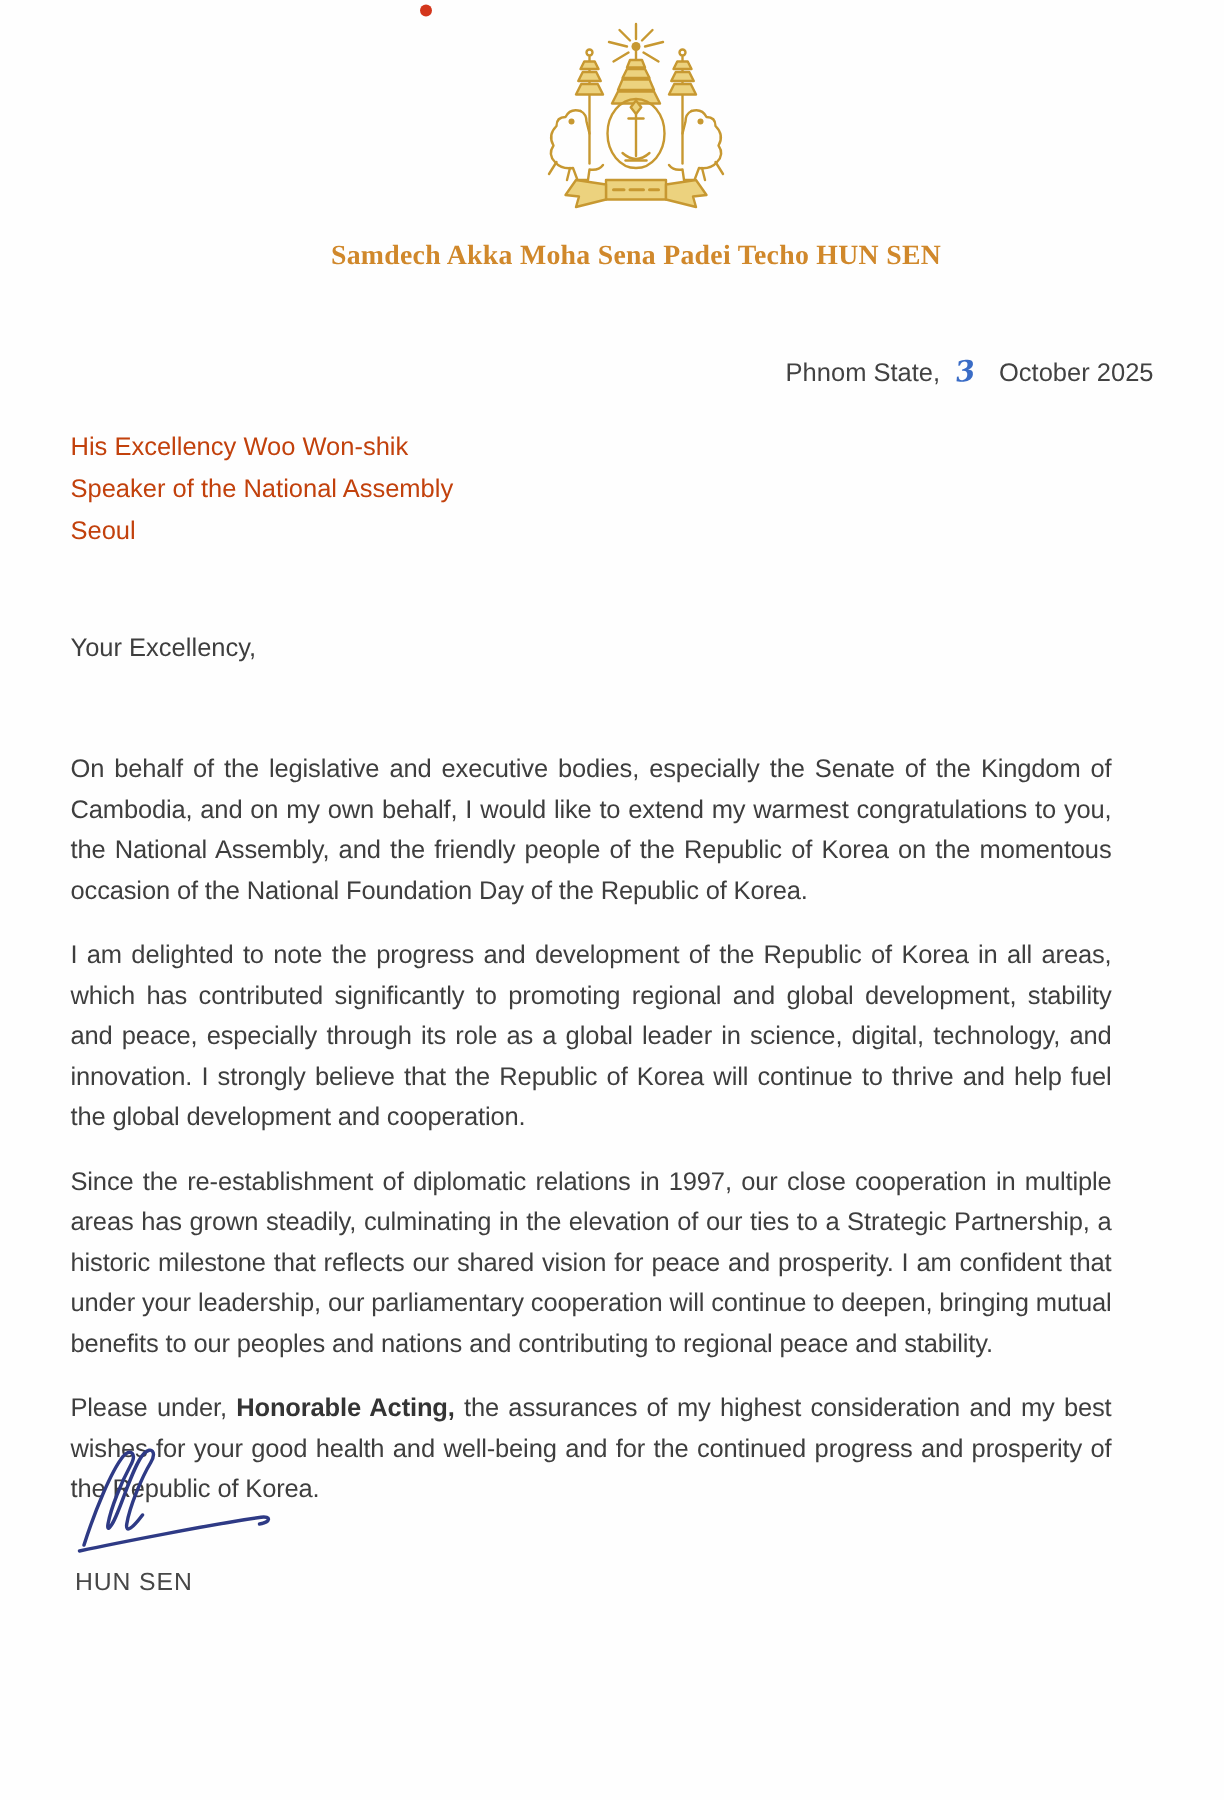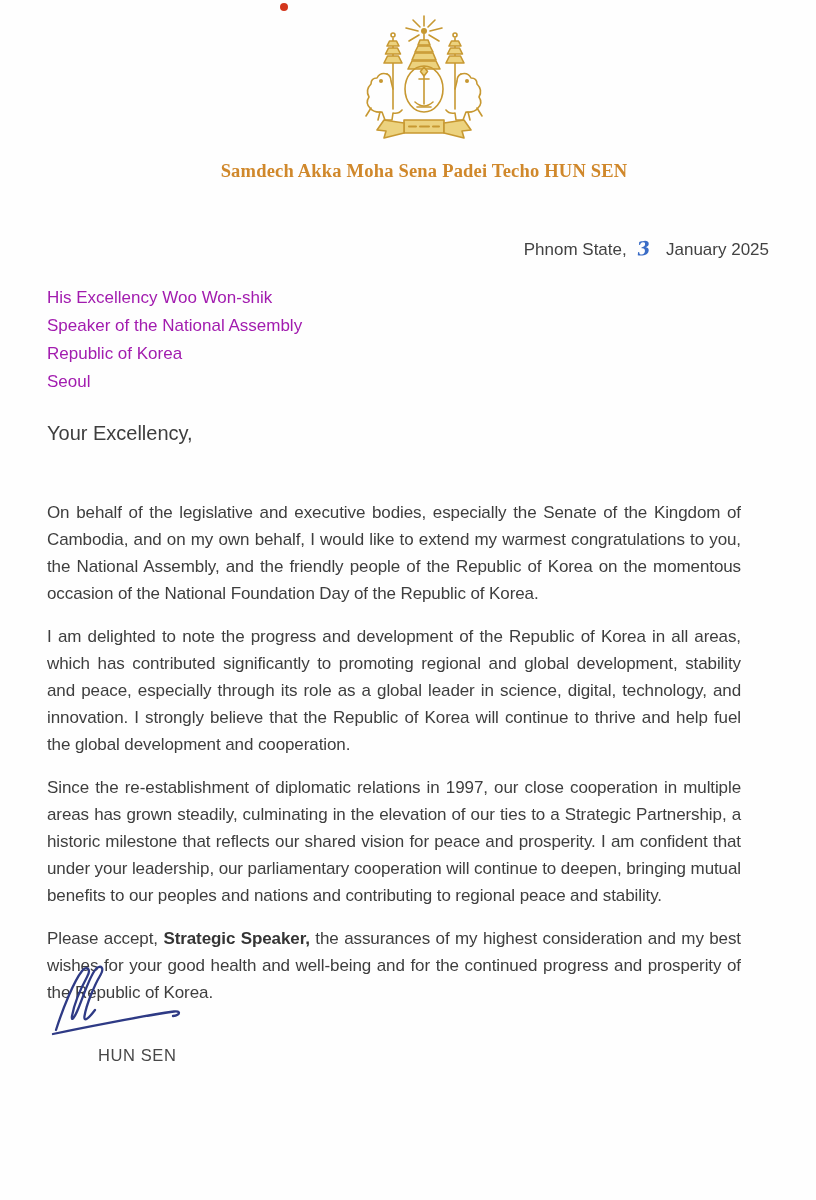--- a/index.html
+++ b/index.html
@@ -40,44 +40,44 @@
     margin:0 16px 0 10px;
     font-family:"DejaVu Serif",serif;
     font-style:italic;
     font-weight:bold;
     font-size:19px;
     color:#3a6cc6;
     transform:rotate(-6deg);
   }
   .recipient{
     position:absolute;left:47px;top:284px;
-    font-size:17px;line-height:28px;color:#a21caf;
+    font-size:17px;line-height:28px;color:#c2410c;
   }
   .recipient .city{text-underline-offset:3px;}
   .salutation{
     position:absolute;left:47px;top:422px;
-    font-size:20px;color:#3e3e3e;
+    font-size:17px;color:#3e3e3e;
   }
   .body-text{
     position:absolute;left:47px;top:455px;width:694px;
     font-size:17px;line-height:27px;
     text-align:justify;
     color:#3e3e3e;
     letter-spacing:-0.1px;
     margin-top:44px;
   }
   .body-text p{margin:0 0 16px 0;}
   .body-text p:last-child{margin-bottom:0;}
   .emph{font-weight:bold;color:#343434;}
   .signature-block{
     position:absolute;left:44px;top:960px;
   }
   .signer-name{
     position:absolute;left:50px;top:1046px;
-    font-size:16.5px;letter-spacing:0.6px;color:#474747;margin-left:48px;
+    font-size:16.5px;letter-spacing:0.6px;color:#474747;
   }
 </style>
 </head>
 <body>
 
 <div class="page">
 
   <span class="red-dot"></span>
 
   <div class="emblem">
@@ -128,37 +128,36 @@
         <path d="M66 112.5 h7 M77 112.5 h9 M90 112.5 h6" stroke-width="2"></path>
       </g>
     </svg>
   </div>
 
   <div class="letterhead">
     <div>Samdech Akka Moha Sena Padei Techo HUN SEN</div>
   </div>
 
   <div class="dateline">
-    <span>Phnom State,</span><span class="hand-day">3</span><span>January 2025</span>
+    <span>Phnom State,</span><span class="hand-day">3</span><span>October 2025</span>
   </div>
 
   <div class="recipient">
     <div>His Excellency Woo Won-shik</div>
     <div>Speaker of the National Assembly</div>
-    <div>Republic of Korea</div>
     <div class="city">Seoul</div>
   </div>
 
   <div class="salutation">Your Excellency,</div>
 
   <div class="body-text">
     <p>On behalf of the legislative and executive bodies, especially the Senate of the Kingdom of Cambodia, and on my own behalf, I would like to extend my warmest congratulations to you, the National Assembly, and the friendly people of the Republic of Korea on the momentous occasion of the National Foundation Day of the Republic of Korea.</p>
     <p>I am delighted to note the progress and development of the Republic of Korea in all areas, which has contributed significantly to promoting regional and global development, stability and peace, especially through its role as a global leader in science, digital, technology, and innovation. I strongly believe that the Republic of Korea will continue to thrive and help fuel the global development and cooperation.</p>
     <p>Since the re-establishment of diplomatic relations in 1997, our close cooperation in multiple areas has grown steadily, culminating in the elevation of our ties to a Strategic Partnership, a historic milestone that reflects our shared vision for peace and prosperity. I am confident that under your leadership, our parliamentary cooperation will continue to deepen, bringing mutual benefits to our peoples and nations and contributing to regional peace and stability.</p>
-    <p><span>Please accept, </span><span class="emph">Strategic Speaker,</span><span> the assurances of my highest consideration and my best wishes for your good health and well-being and for the continued progress and prosperity of the Republic of Korea.</span></p>
+    <p><span>Please under, </span><span class="emph">Honorable Acting,</span><span> the assurances of my highest consideration and my best wishes for your good health and well-being and for the continued progress and prosperity of the Republic of Korea.</span></p>
   </div>
 
   <div class="signature-block">
     <svg width="150" height="82" viewBox="0 0 150 82">
       <g stroke="#2e3a85" fill="none" stroke-width="2.3" stroke-linecap="round" stroke-linejoin="round">
         <path d="M12 70 C19 48 30 21 38 11 C43 5 47.5 9 43 17 C37 28 30 45 28 56 C27 62 30.5 58 34.5 48 C39.5 36 46 15 52 9 C57 4 60.5 8 56.5 15 C50.5 25 42.5 44 40.5 56 C39.5 63 45 58 51 50"></path>
         <path d="M9 74 C32 69 98 56 130 51.5 C137 50.5 136.5 55 129 56"></path>
       </g>
     </svg>
   </div>

